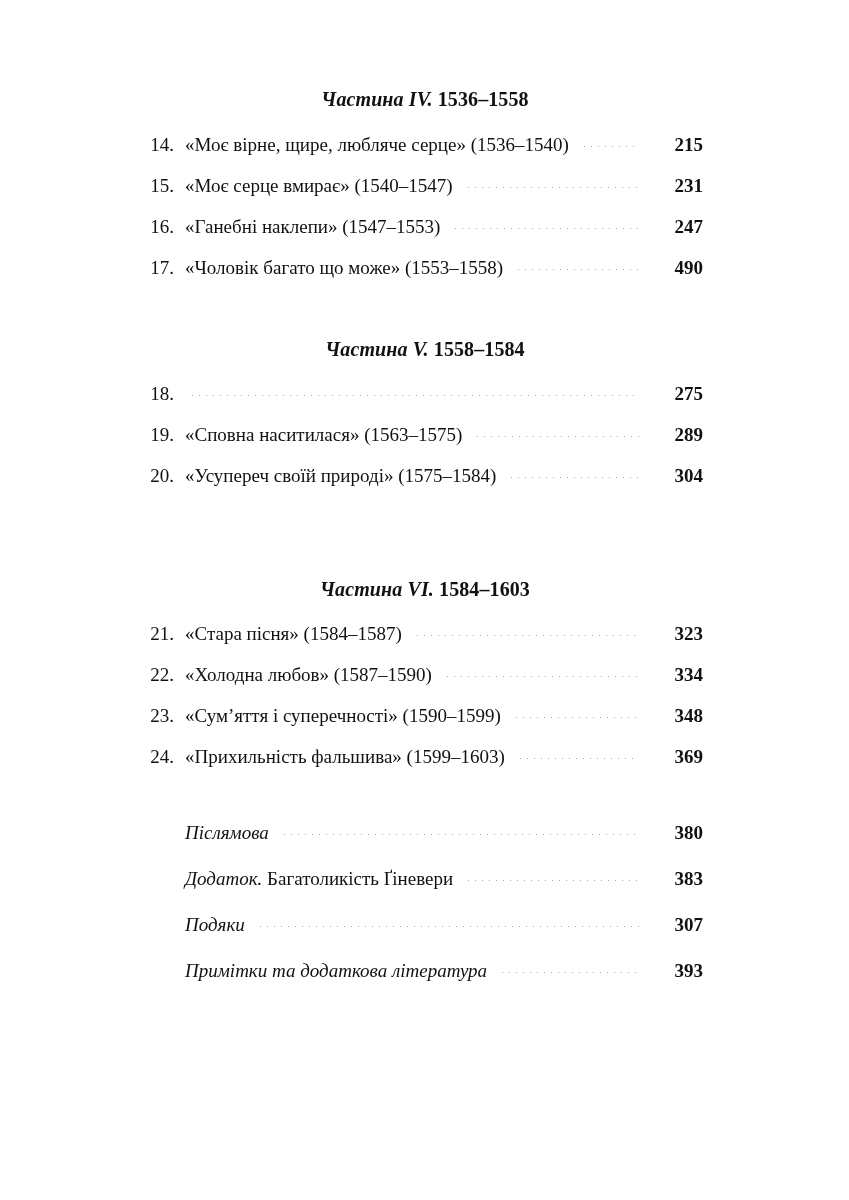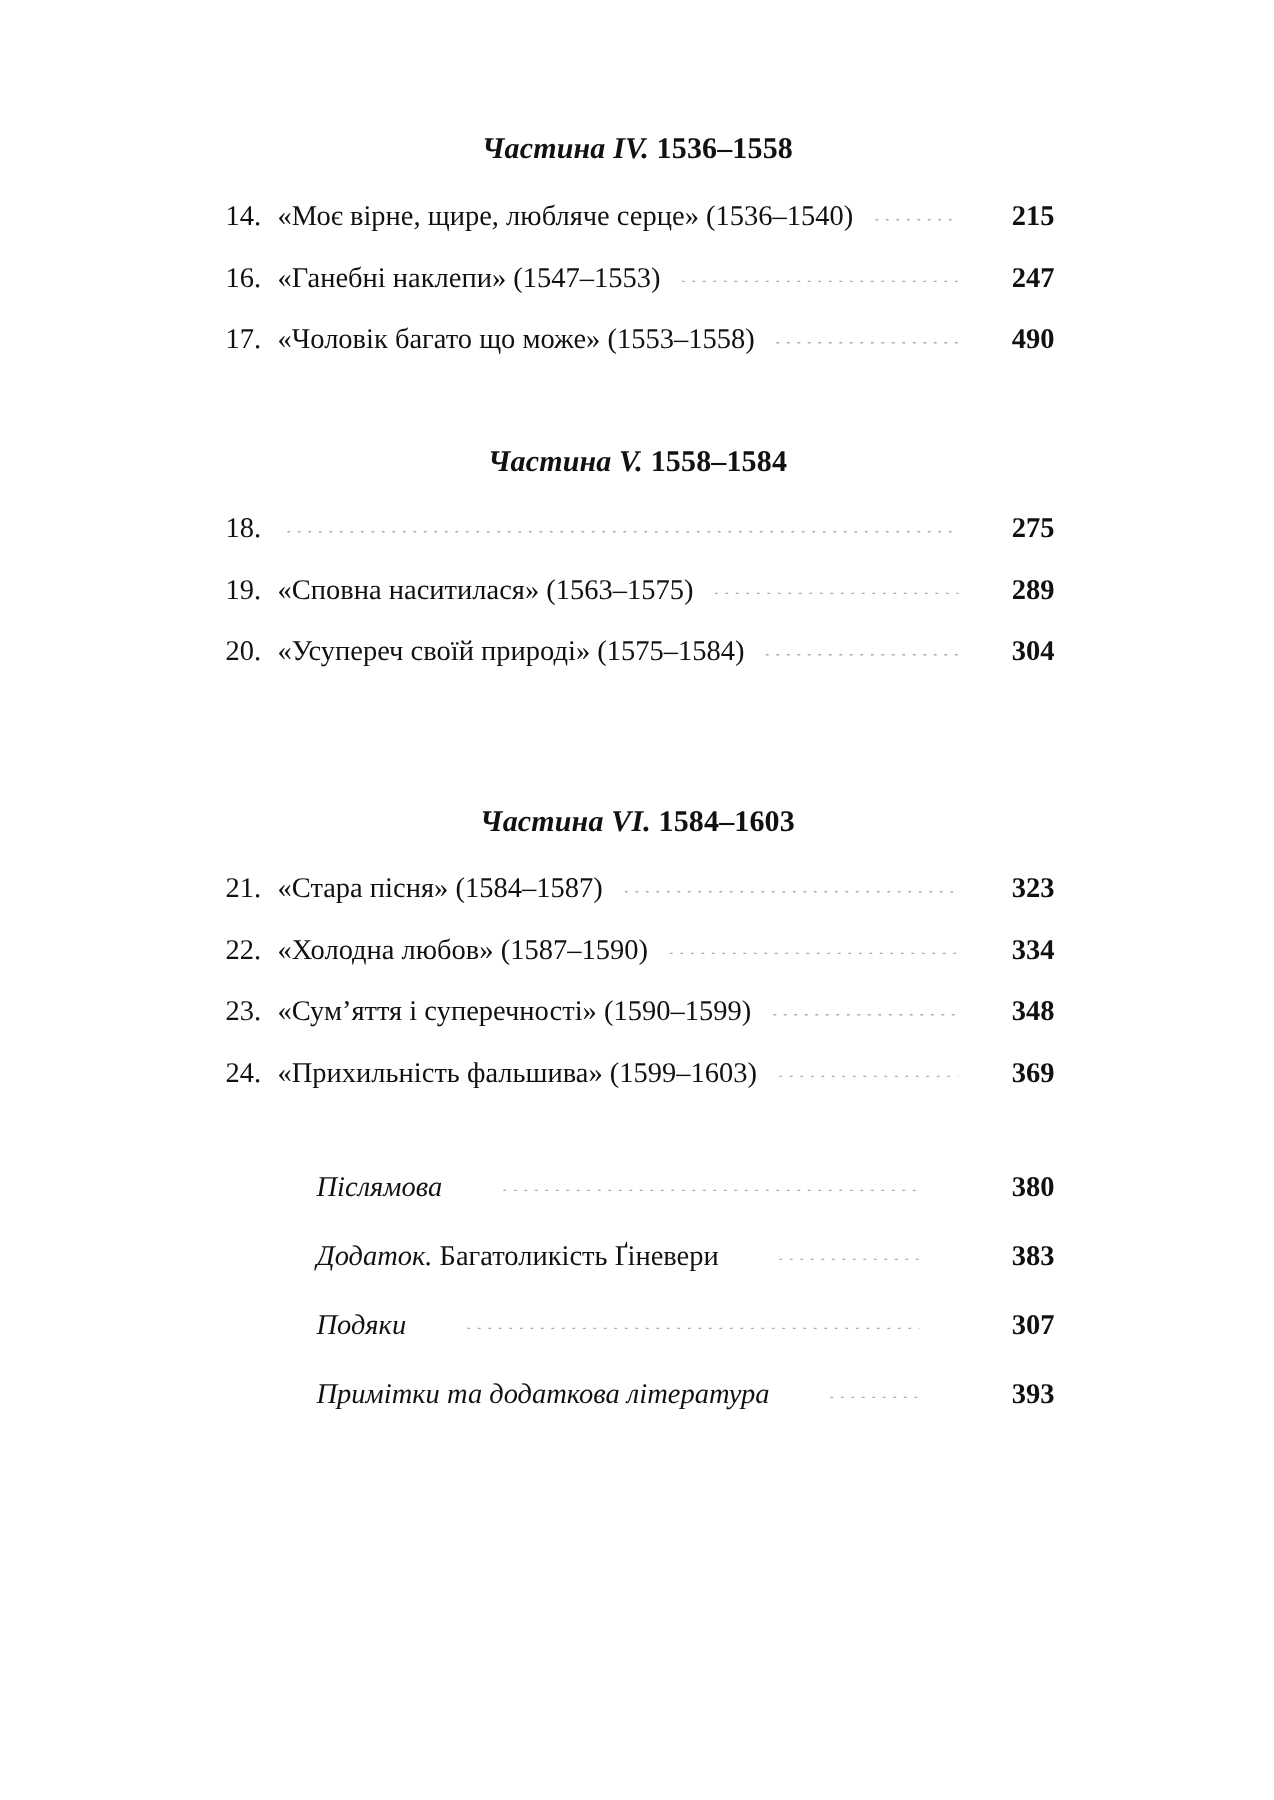--- a/index.html
+++ b/index.html
@@ -109,21 +109,20 @@
     padding-left: 6px;
     box-sizing: border-box;
   }
 
   
   .backmatter {
     margin-top: 53px;
   }
   .backmatter .entry {
     margin-bottom: 23px;
-    gap: 26px;
   }
   .backmatter .entry-num {
     flex: 0 0 38px;
     width: 38px;
   }
   .backmatter .entry-title {
     font-style: italic;
   }
   .backmatter .entry-title .roman {
     font-style: normal;
@@ -141,20 +140,26 @@
         <span class="part-years">1536–1558</span>
       </h2>
 
       <div class="entry">
         <span class="entry-num">14.</span>
         <span class="entry-title">«Моє вірне, щире, любляче серце» (1536–1540)</span>
         <span class="entry-leader"></span>
         <span class="entry-page">215</span>
       </div>
       <div class="entry">
+        <span class="entry-num">15.</span>
+        <span class="entry-title">«Моє серце вмирає» (1540–1547)</span>
+        <span class="entry-leader"></span>
+        <span class="entry-page">231</span>
+      </div>
+      <div class="entry">
         <span class="entry-num">16.</span>
         <span class="entry-title">«Ганебні наклепи» (1547–1553)</span>
         <span class="entry-leader"></span>
         <span class="entry-page">247</span>
       </div>
       <div class="entry">
         <span class="entry-num">17.</span>
         <span class="entry-title">«Чоловік багато що може» (1553–1558)</span>
         <span class="entry-leader"></span>
         <span class="entry-page">490</span>

